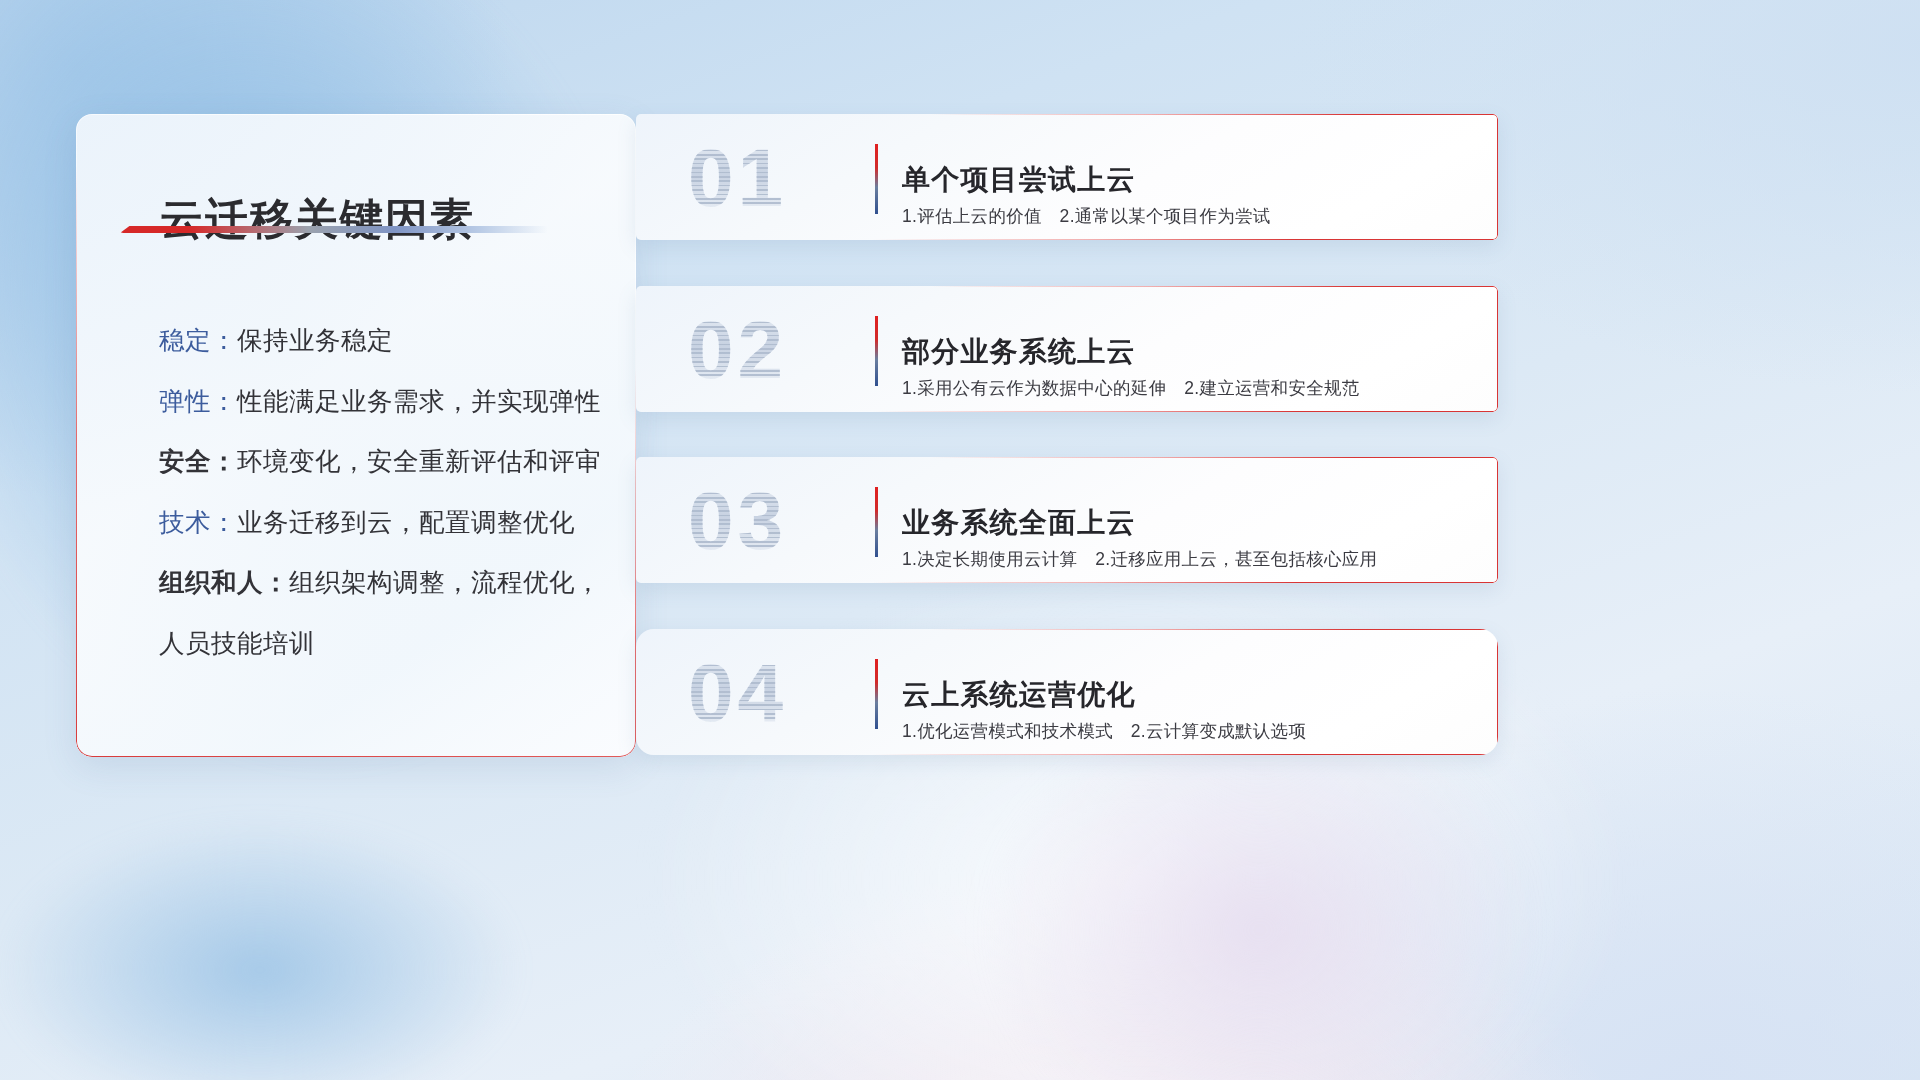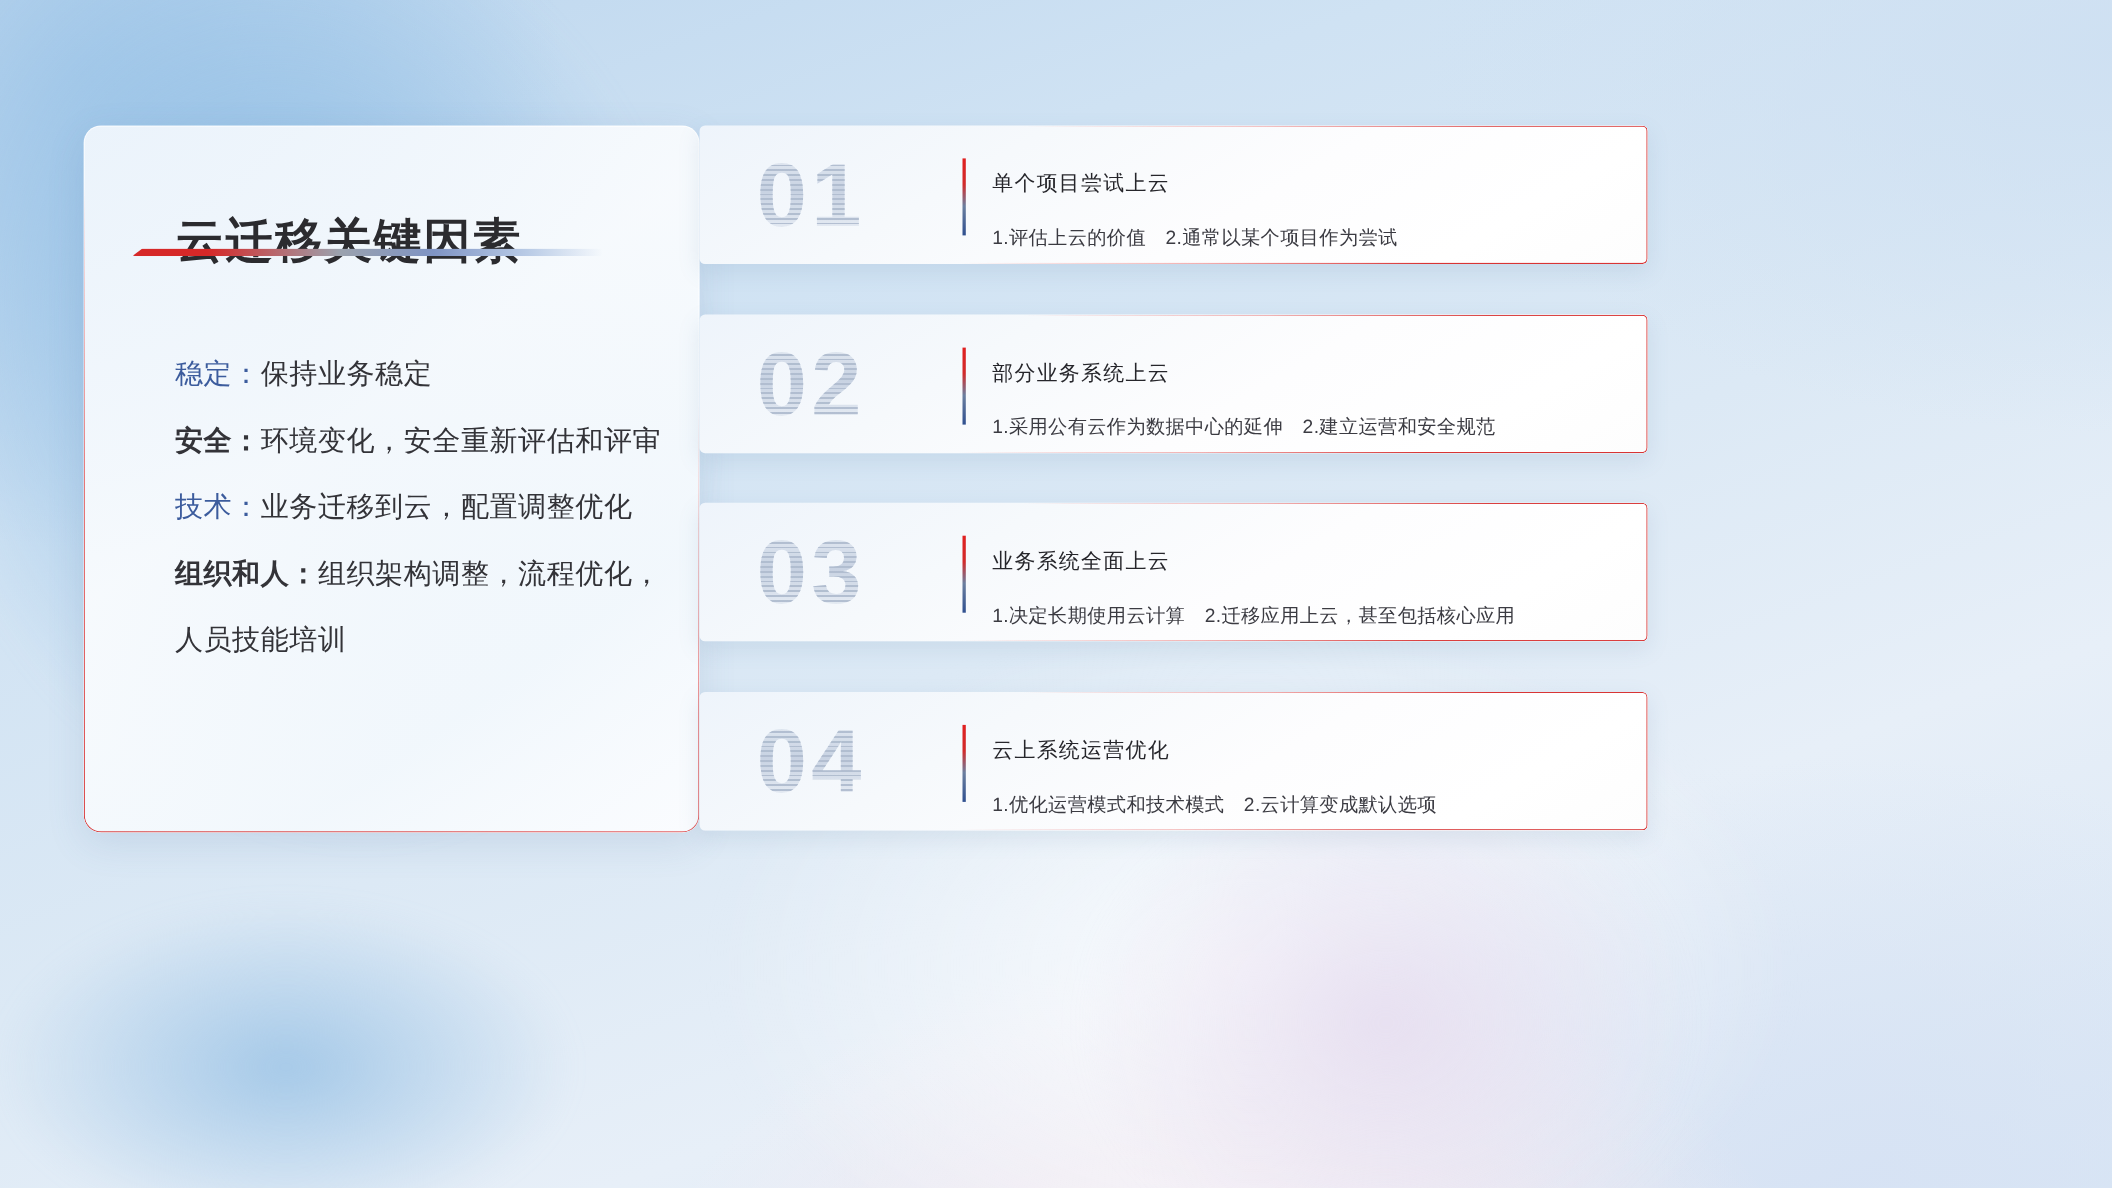--- a/index.html
+++ b/index.html
@@ -55,31 +55,31 @@
 
   
   .card{position:absolute;left:636px;width:862px;height:126px;border-radius:5px;overflow:hidden;
     background:linear-gradient(150deg,#eef4fb 0%,#f6f9fc 30%,#fdfdfe 58%,#ffffff 82%,#fdfdfd 100%);
     box-shadow:0 7px 20px rgba(86,122,166,.13);}
   .card-edge{position:absolute;inset:0;pointer-events:none;border-radius:5px;
     border:1.3px solid transparent;
     background:linear-gradient(115deg,rgba(255,255,255,.0) 0%,rgba(255,255,255,.0) 32%,rgba(232,110,110,.55) 56%,rgba(214,42,42,.95) 78%,rgba(214,42,42,.95) 100%) border-box;
     -webkit-mask:linear-gradient(#000 0 0) padding-box,linear-gradient(#000 0 0);
     -webkit-mask-composite:xor;mask-composite:exclude;}
-  #card1{top:114px;} #card2{top:286px;} #card3{top:457px;} #card4{top:629px;}
+  #card1{top:114px;} #card2{top:286px;} #card3{top:457px;} #card4{top:629px;border-radius:18px;}
 
   .card-num{position:absolute;left:52px;top:18px;width:160px;height:92px;
     font-size:82px;font-weight:700;letter-spacing:4px;line-height:92px;color:#b9c6d6;
     -webkit-background-clip:text;background-clip:text;color:transparent;
     background-image:repeating-linear-gradient(180deg,rgba(150,166,190,.95) 0px,rgba(150,166,190,.95) 1.6px,rgba(255,255,255,0) 1.6px,rgba(255,255,255,0) 4.4px),
       linear-gradient(180deg,rgba(210,218,230,.25) 0%,rgba(176,190,212,.9) 45%,rgba(225,232,242,.15) 100%);
     opacity:.72;}
   .card-bar{position:absolute;left:239px;top:30px;width:2.6px;height:70px;
     background:linear-gradient(180deg,#e02020 0%,#d12b2b 34%,#6b7f9f 62%,#2f4f8f 100%);}
-  .card-title{position:absolute;left:266px;top:24px;font-size:19px;font-weight:400;
+  .card-title{position:absolute;left:266px;top:24px;font-size:28px;font-weight:700;
     color:#26262b;letter-spacing:1.2px;white-space:nowrap;}
   .card-sub{position:absolute;left:266px;top:72px;font-size:17.5px;color:#3b3b42;
     letter-spacing:.3px;white-space:nowrap;}
 </style>
 </head>
 <body>
 
 <div id="bg">
   <div id="bg-streak-a"></div>
   <div id="bg-streak-b"></div>
@@ -87,20 +87,23 @@
   <div id="bg-streak-d"></div>
 </div>
 
 <section id="left-panel">
   <div id="left-panel-border"></div>
   <h1 id="panel-title">云迁移关键因素</h1>
   <div id="panel-rule"></div>
   <div id="panel-list">
     <div class="row blue">
       <span class="label">稳定：</span><span class="value">保持业务稳定</span>
+    </div>
+    <div class="row blue">
+      <span class="label">弹性：</span><span class="value">性能满足业务需求，并实现弹性</span>
     </div>
     <div class="row dark">
       <span class="label">安全：</span><span class="value">环境变化，安全重新评估和评审</span>
     </div>
     <div class="row blue">
       <span class="label">技术：</span><span class="value">业务迁移到云，配置调整优化</span>
     </div>
     <div class="row dark">
       <span class="label">组织和人：</span><span class="value">组织架构调整，流程优化，</span>
     </div>

